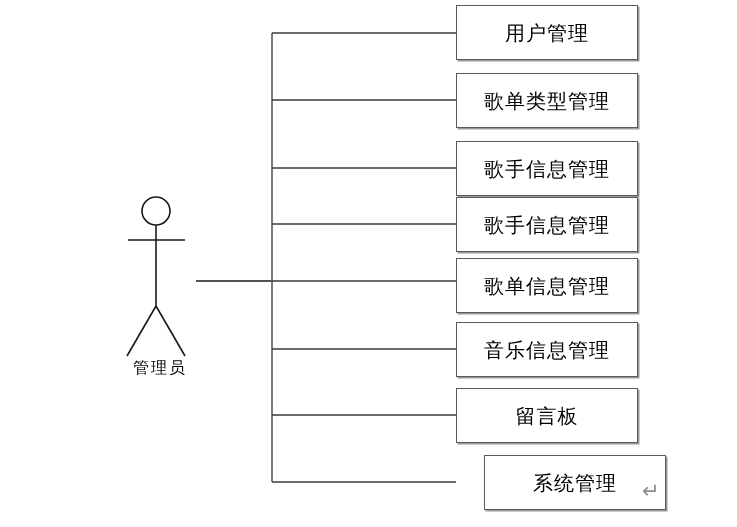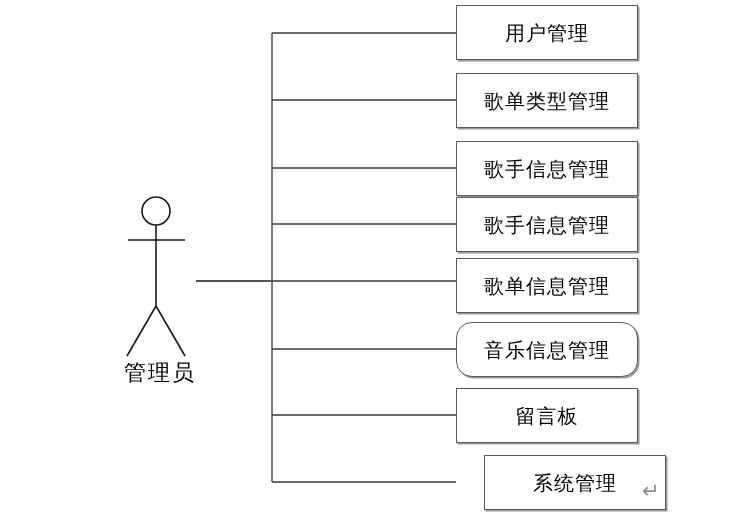--- a/index.html
+++ b/index.html
@@ -44,21 +44,21 @@
     letter-spacing: 1px;
     white-space: nowrap;
   }
   #actor-label {
     position: absolute;
     left: 100px;
     top: 358px;
     width: 120px;
     text-align: center;
     font-family: "Liberation Sans", "DejaVu Sans", sans-serif;
-    font-size: 22px;
+    font-size: 16px;
     letter-spacing: 2px;
     color: #000000;
     white-space: nowrap;
   }
   #return-glyph {
     position: absolute;
     left: 642px;
     top: 481px;
     font-family: "DejaVu Sans", sans-serif;
     font-size: 21px;
@@ -106,21 +106,21 @@
       </div>
       <div class="usecase-box" style="left: 456px; top: 141px; width: 182px; height: 55px;">
         <span class="usecase-label">歌手信息管理</span>
       </div>
       <div class="usecase-box" style="left: 456px; top: 197px; width: 182px; height: 55px;">
         <span class="usecase-label">歌手信息管理</span>
       </div>
       <div class="usecase-box" style="left: 456px; top: 258px; width: 182px; height: 55px;">
         <span class="usecase-label">歌单信息管理</span>
       </div>
-      <div class="usecase-box" style="left: 456px; top: 322px; width: 182px; height: 55px; border-radius: 16px;">
+      <div class="usecase-box" style="left: 456px; top: 322px; width: 182px; height: 55px;">
         <span class="usecase-label">音乐信息管理</span>
       </div>
       <div class="usecase-box" style="left: 456px; top: 388px; width: 182px; height: 55px; align-items: center;">
         <span class="usecase-label">留言板</span>
       </div>
       <div class="usecase-box" style="left: 456px; top: 455px; width: 182px; height: 55px; margin-left: 28px;">
         <span class="usecase-label">系统管理</span>
       </div>
     </div>
 

